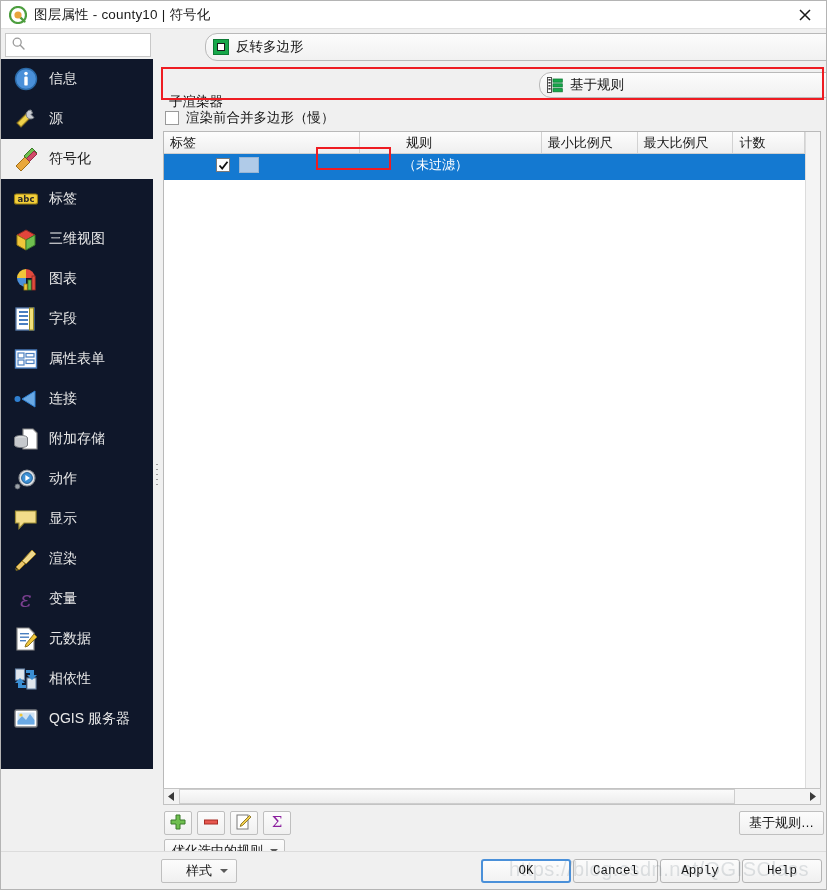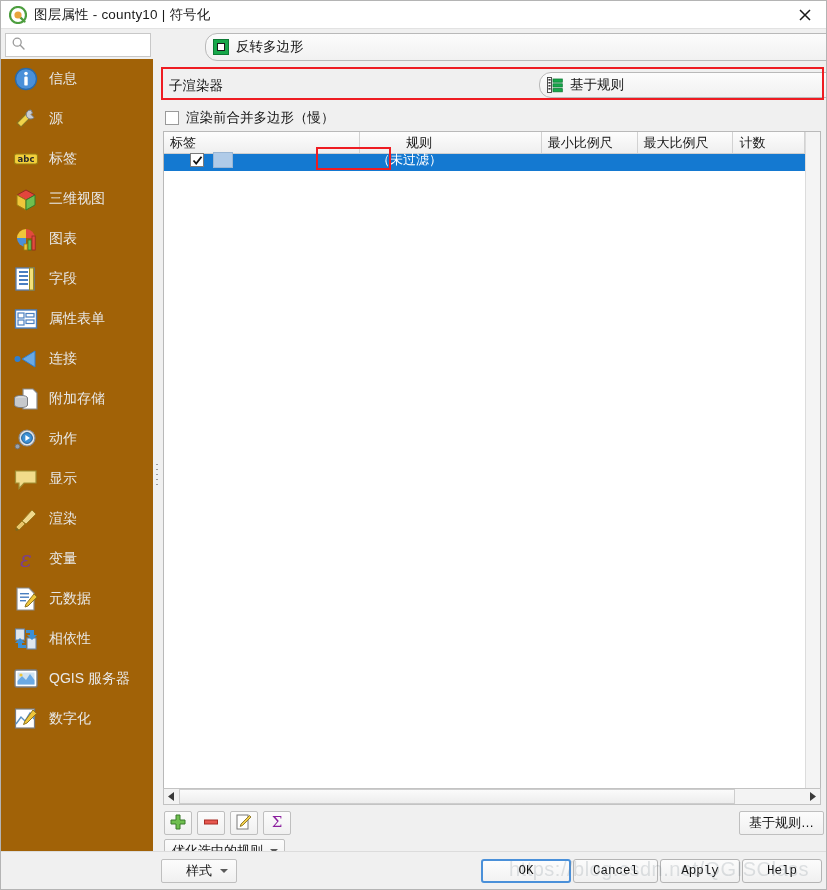--- a/index.html
+++ b/index.html
@@ -53,22 +53,22 @@
     display: flex; align-items: center;
   }
   .search-icon { margin-left: 6px; margin-right: 4px; flex: none; }
   .search-input {
     border: none; outline: none; background: transparent;
     font-family: inherit; font-size: 12.5px; color: #222;
     width: 110px; height: 20px;
   }
   .sidebar {
     position: absolute; left: 0; top: 58px;
-    width: 152px; height: 832px;
-    background: #a16207;
+    width: 152px; height: 710px;
+    background: #0f172a;
     overflow: hidden;
   }
   .side-item {
     height: 40px;
     display: flex; align-items: center;
     padding-left: 12px;
     color: #e8e8e8;
     font-size: 14px;
     cursor: default;
     user-select: none;
@@ -133,21 +133,21 @@
     position: absolute;
     border: 2px solid #ee1c22;
     pointer-events: none;
   }
   #subrenderer-row {
     position: absolute; left: 0; top: 36px;
     width: 663px; height: 34px;
     display: flex; align-items: center;
   }
   #subrenderer-label {
-    position: absolute; left: 8px; top: 8px;
+    position: absolute; left: 8px; top: 24px;
     font-size: 13.5px; color: #141414;
   }
   #subrenderer-combo {
     position: absolute; left: 334px; top: 3px;
     width: 325px; height: 26px;
   }
   #subrenderer-redbox { left: 160px; top: 66px; width: 663px; height: 33px; }
 
   
   .chkrow {
@@ -178,22 +178,23 @@
   }
   .th {
     font-size: 13px; color: #141414;
     display: flex; align-items: center;
     padding-left: 6px;
     border-right: 1px solid #d2d2d2;
     background: linear-gradient(#fdfdfd, #efefef);
     overflow: hidden; white-space: nowrap;
   }
   .row {
-    display: flex; height: 17px; align-items: flex-end;
+    display: flex; height: 26px; align-items: flex-start;
     background: #1479d1;
+    padding-left: 26px;
   }
   .cell { height: 22px; display: flex; align-items: center; }
   .row-check {
     width: 14px; height: 14px; background: #fff;
     border: 1px solid #7a7a7a;
     display: flex; align-items: center; justify-content: center;
     margin-left: 26px;
   }
   .row-symbol {
     width: 20px; height: 16px;
@@ -376,20 +377,30 @@
       </div>
       <div class="side-item">
         <span class="side-ico">
           <svg width="26" height="26" viewBox="0 0 26 26">
             <path d="M4 17 L14 7 L18 11 L8 21 Z" fill="#f0d24a" stroke="#8a7220" stroke-width="1.1"></path>
             <path d="M18 4 a4.5 4.5 0 1 0 3 7.5 l-3-3 1.5-1.5 z" fill="#c9ccd1" stroke="#7a7f86" stroke-width="1"></path>
           </svg>
         </span>
         <span class="side-label">源</span>
       </div>
+      <div class="side-item selected">
+        <span class="side-ico">
+          <svg width="26" height="26" viewBox="0 0 26 26">
+            <path d="M3 20 L12 11 L17 16 L8 25 Z" fill="#e9a73c" stroke="#a06d16" stroke-width="1"></path>
+            <path d="M11 10 L19 2 L24 7 L16 15 Z" fill="#6fbf4f" stroke="#3b7a2a" stroke-width="1"></path>
+            <path d="M13.5 12.5 L21 5 L24 8 L16.5 15.5 Z" fill="#d14b6a" stroke="#8f2540" stroke-width="0.9"></path>
+          </svg>
+        </span>
+        <span class="side-label">符号化</span>
+      </div>
       <div class="side-item">
         <span class="side-ico">
           <svg width="26" height="26" viewBox="0 0 26 26">
             <rect x="1.5" y="8" width="23" height="10" rx="2" fill="#f3cf3a" stroke="#9a7f13" stroke-width="1.1"></rect>
             <text x="13" y="16" font-size="8.5" font-family="DejaVu Sans, sans-serif" font-weight="bold" fill="#2a2a2a" text-anchor="middle">abc</text>
           </svg>
         </span>
         <span class="side-label">标签</span>
       </div>
       <div class="side-item">
@@ -522,30 +533,20 @@
       <div class="side-item">
         <span class="side-ico">
           <svg width="26" height="26" viewBox="0 0 26 26">
             <rect x="2" y="4" width="22" height="17" rx="1.5" fill="#ffffff" stroke="#7a7d82" stroke-width="1.4"></rect>
             <rect x="4.5" y="6.5" width="17" height="12" fill="#cfe2f2"></rect>
             <path d="M4.5 15 L9 10 L13 14 L17 8 L21.5 14 L21.5 18.5 L4.5 18.5 Z" fill="#6aa9e4"></path>
             <circle cx="8" cy="9" r="1.6" fill="#f0c63a"></circle>
           </svg>
         </span>
         <span class="side-label">QGIS 服务器</span>
-      </div>
-      <div class="side-item">
-        <span class="side-ico">
-          <svg width="26" height="26" viewBox="0 0 26 26">
-            <rect x="2.5" y="3" width="19" height="19" fill="#ffffff" stroke="#7a7d82" stroke-width="1.2"></rect>
-            <path d="M3 18 L8 11 L12 15 L17 7 L21 13" fill="none" stroke="#5a90c0" stroke-width="1.4"></path>
-            <path d="M20 4 L23.5 7.5 L14 17 L10.5 18.5 L12 15 Z" fill="#f0c63a" stroke="#8f7520" stroke-width="1"></path>
-          </svg>
-        </span>
-        <span class="side-label">数字化</span>
       </div>
     </div>
 
   <div class="splitter">
     <div class="grip"></div>
   </div>
 
   <div class="content">
 
     <div class="combo" id="renderer-combo">

